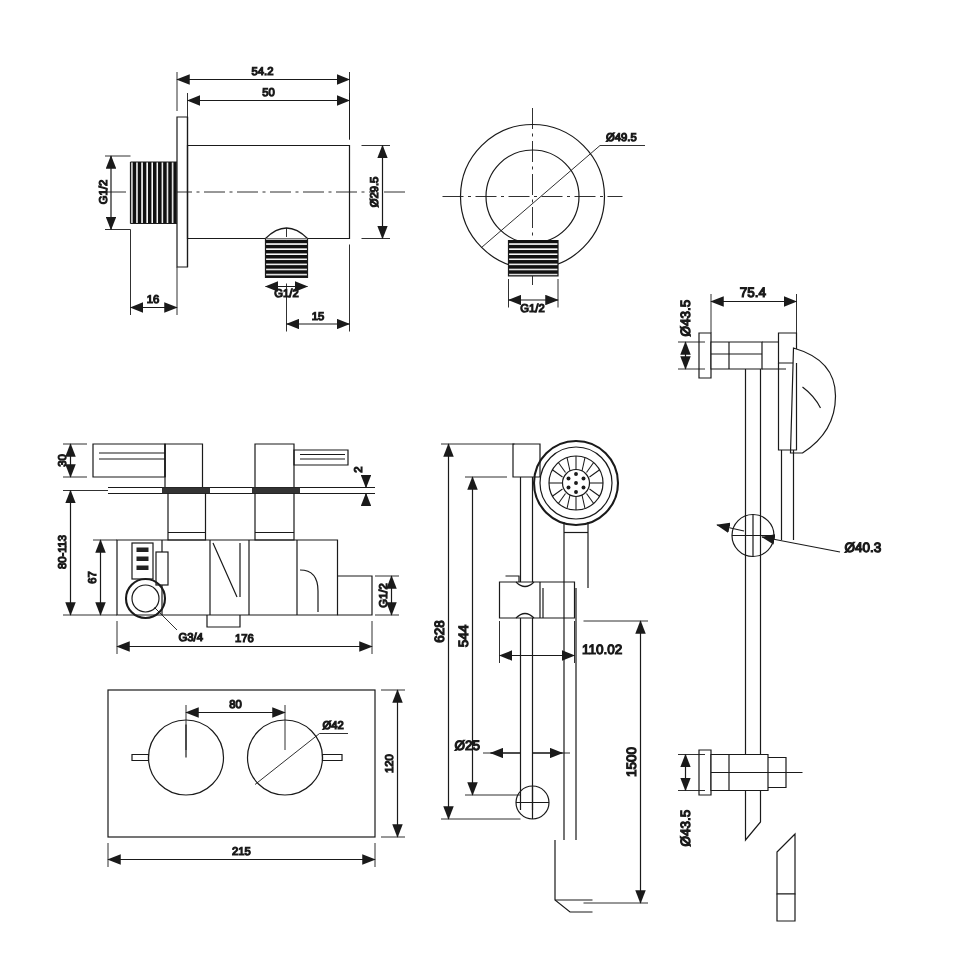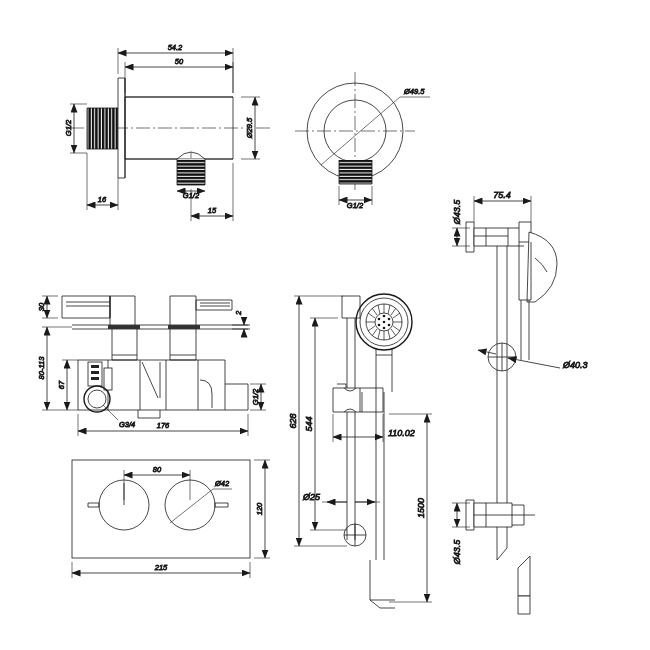--- a/index.html
+++ b/index.html
@@ -1,18 +1,18 @@
 <!DOCTYPE html>
 <html><head>
 <meta charset="utf-8">
 <style>
   html,body{margin:0;padding:0;background:#ffffff;}
   body{width:650px;height:650px;overflow:hidden;
        font-family:"Liberation Sans", sans-serif;}
-  #sheet{position:relative;width:650px;height:650px;background:#ffffff;font-style:italic;}
+  #sheet{position:relative;width:650px;height:650px;background:#ffffff;}
   svg{display:block;}
   text{font-family:"Liberation Sans", sans-serif;fill:#1a1a1a;}
 </style>
 </head>
 <body>
 
 <div id="sheet">
 <svg width="650" height="650" viewBox="0 0 650 650">
 
   <defs>

